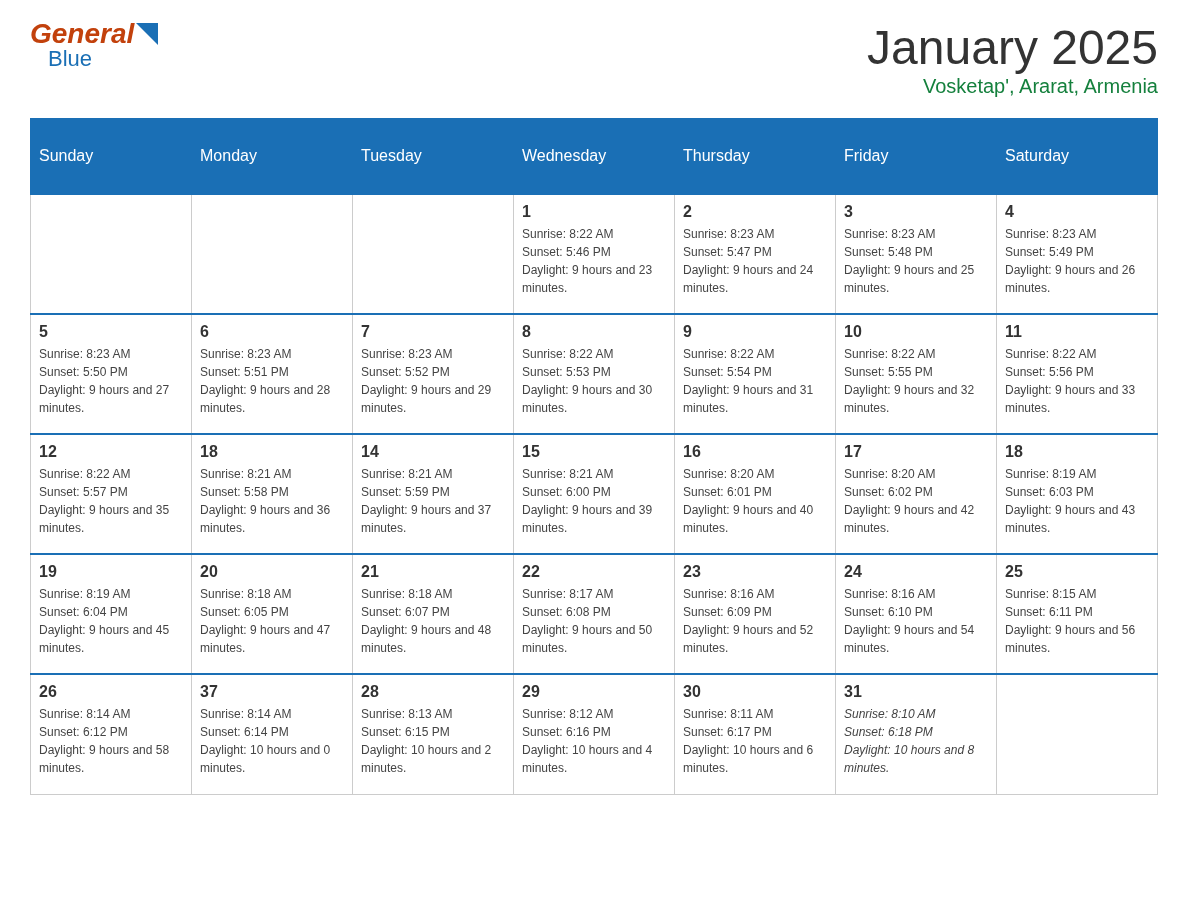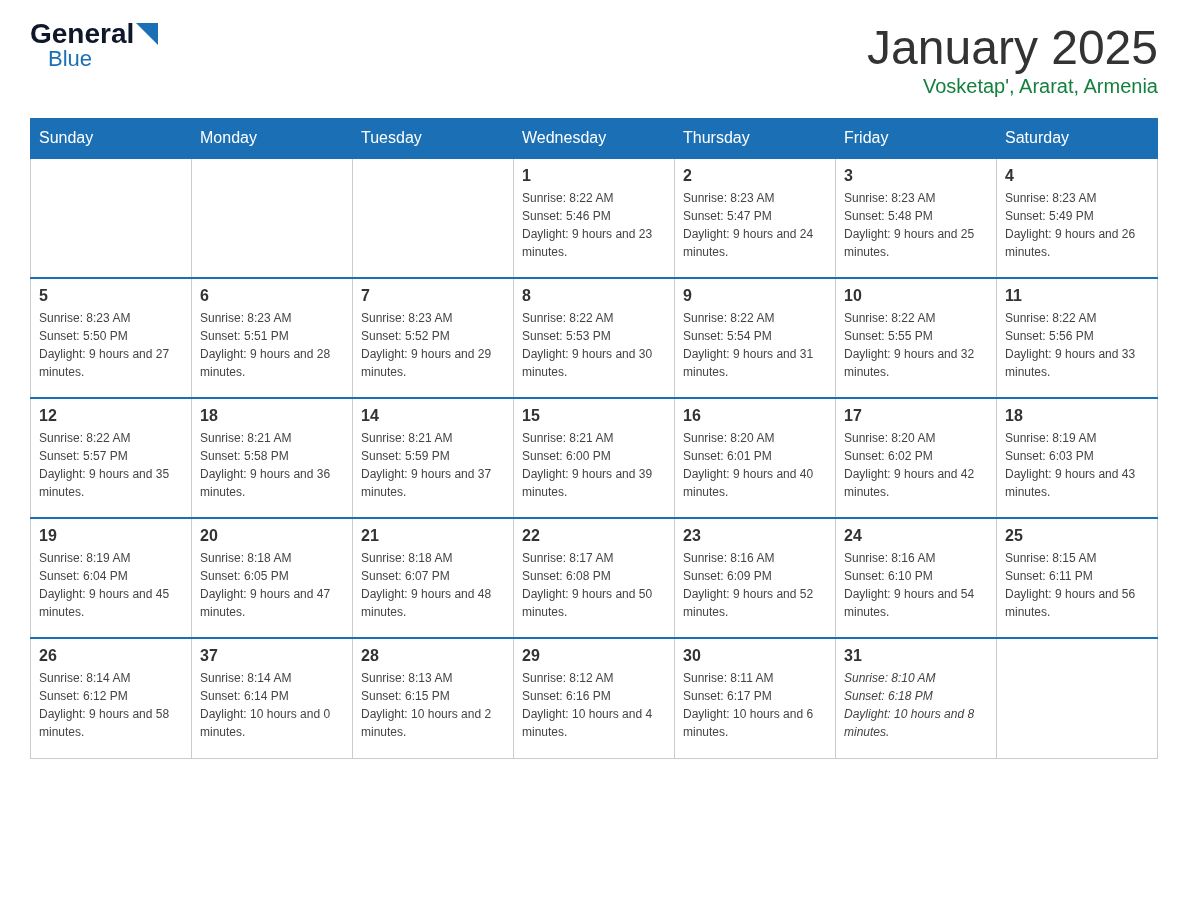--- a/index.html
+++ b/index.html
@@ -18,22 +18,23 @@
       margin-bottom: 20px;
     }
     .logo {
       display: flex;
       flex-direction: column;
       align-items: flex-start;
     }
     .logo-general {
       font-size: 28px;
       font-weight: bold;
-      color: #0f172a;
+      color: #c2410c;
       line-height: 1;
+      font-style: italic;
     }
     .logo-blue {
       font-size: 22px;
       font-weight: normal;
       color: #1a6fb5;
       line-height: 1;
       margin-left: 18px;
     }
     .title-block {
       text-align: right;
@@ -49,21 +50,21 @@
       color: #15803d;
     }
     .calendar {
       width: 100%;
       border-collapse: collapse;
       table-layout: fixed;
     }
     .calendar thead th {
       background-color: #1a6fb5;
       color: #fff;
-      padding: 10px 8px;
+      padding: 28px 8px;
       font-size: 16px;
       font-weight: normal;
       text-align: left;
       border: 1px solid #1a6fb5;
     }
     .calendar tbody td {
       vertical-align: top;
       padding: 8px;
       border: 1px solid #ccc;
       height: 120px;

